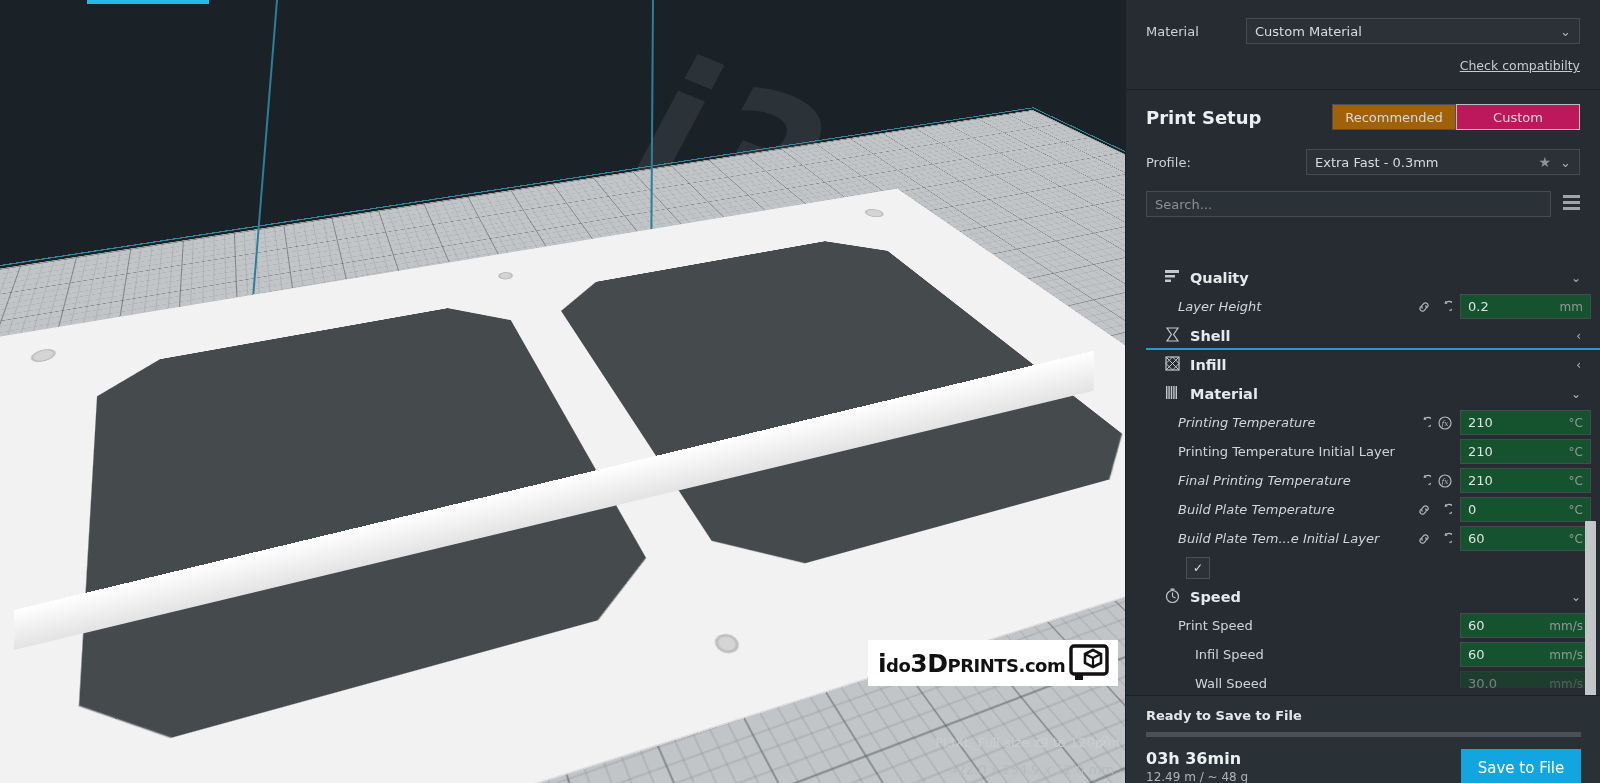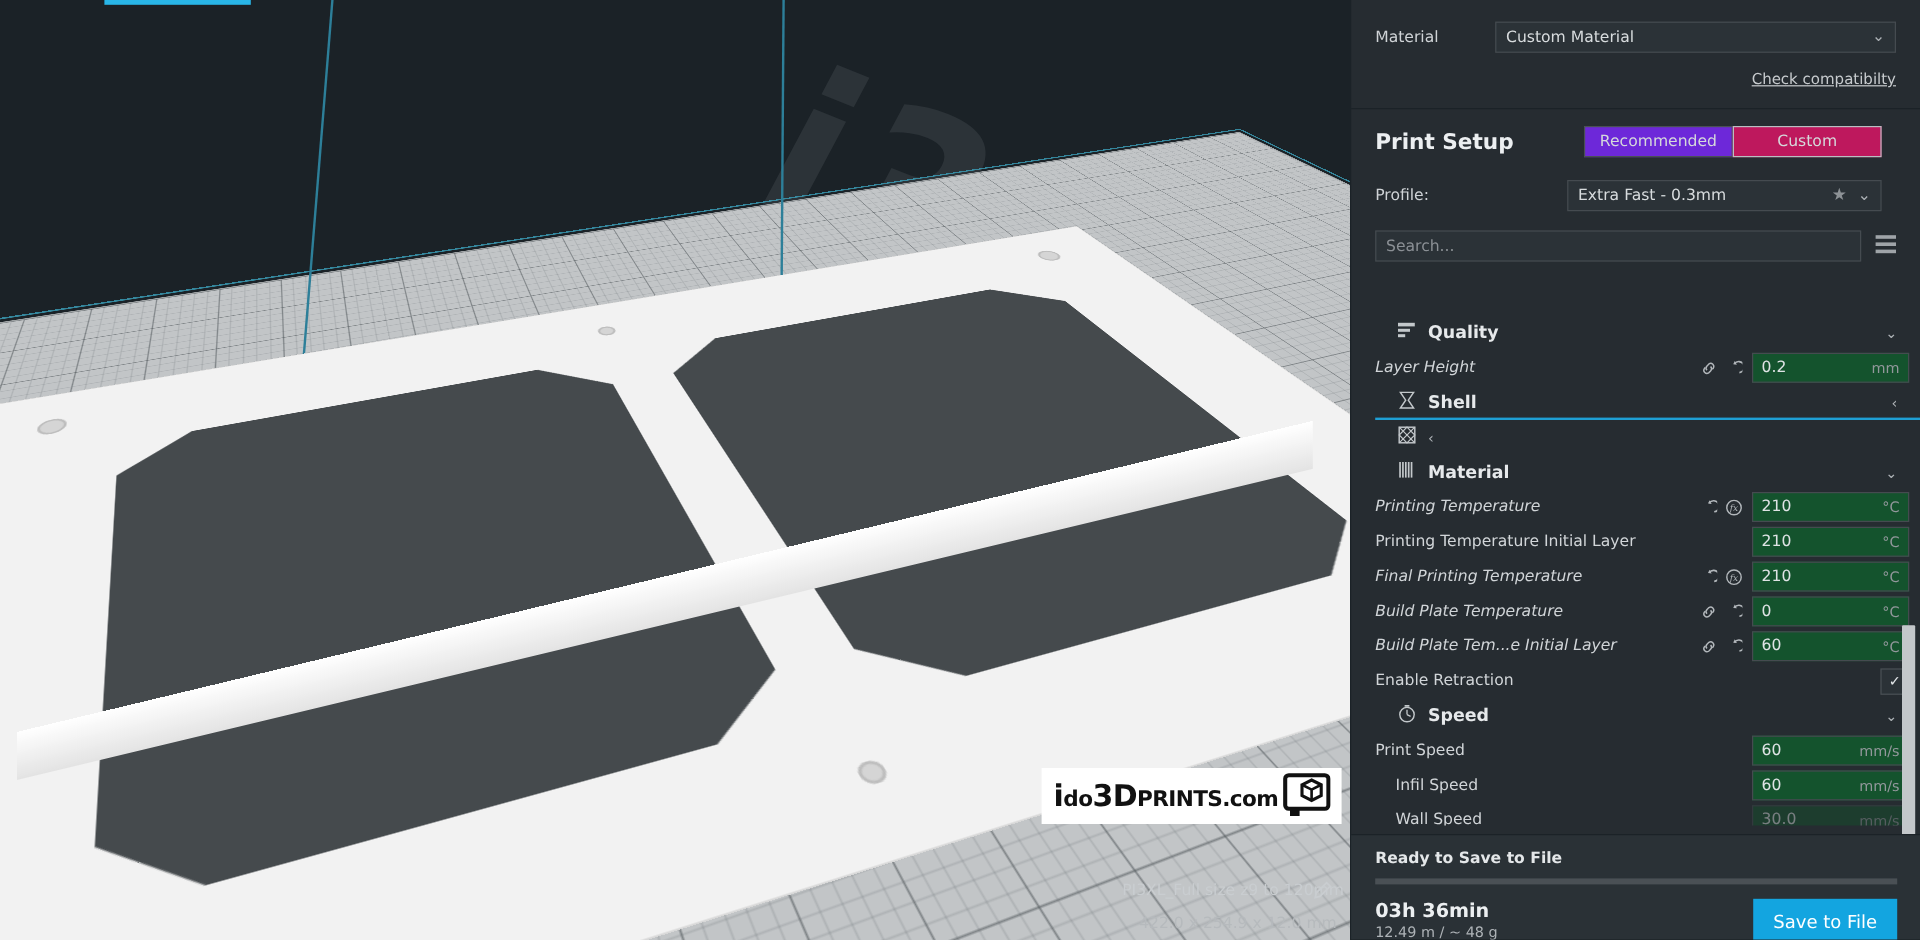--- a/index.html
+++ b/index.html
@@ -156,27 +156,27 @@
   }
   .dd .caret { position: absolute; right: 8px; top: 50%;
                transform: translateY(-50%); color: #aeb3b7; }
   #check-compat-row { text-align: right; padding: 8px 20px 16px 20px; }
   #check-compat {
     color: #c7cbce; font-size: 12.5px;
     text-decoration: underline; cursor: pointer;
   }
 
   
-  #print-setup { padding: 14px 32px 0 20px; }
+  #print-setup { padding: 14px 20px 0 20px; }
   #ps-row { display: flex; align-items: center; }
   #ps-title { font-size: 18px; font-weight: bold; color: #eceff1; flex: 1 1 auto; }
   .seg {
     height: 26px; width: 124px;
     display: flex; align-items: center; justify-content: center;
-    border: 1px solid #4a5055; background: #6d28d9;
+    border: 1px solid #4a5055; background: #a16207;
     color: #d5d9db; font-size: 13px; cursor: pointer;
   }
   .seg.active { border-color: #b9bec2; background: #be185d; }
 
   #profile-row { display: flex; align-items: center; margin-top: 19px; }
   #profile-lbl { width: 160px; color: #cfd3d6; }
   #profile-dd {
     flex: 1 1 auto; height: 26px;
     background: #2b3237; border: 1px solid #454b50;
     display: flex; align-items: center; padding: 0 8px;
@@ -215,21 +215,21 @@
   .cat .cat-ico { width: 26px; flex: 0 0 auto; color: #c3c8cb; }
   .cat .cat-name { font-size: 14.5px; font-weight: bold; color: #e6e9eb; flex: 1 1 auto; }
   .cat .cat-arrow { color: #b0b5b9; font-size: 12px; }
   .cat.hl::after {
     content: ""; position: absolute; left: 20px; right: 0; bottom: 0;
     height: 2px; background: #1e9fd4;
   }
 
   .setting {
     display: flex; align-items: center;
-    height: 29px; padding: 0 10px 0 20px;
+    height: 29px; padding: 0 10px 0 52px;
   }
   .setting .s-name { flex: 1 1 auto; color: #d1d5d8; font-size: 13px; }
   .setting.indent .s-name { padding-left: 17px; }
   .setting .s-name.ital { font-style: italic; }
   .setting .s-icons { display: flex; align-items: center; gap: 7px;
                       margin-right: 8px; color: #b2b7bb; }
   .s-field {
     width: 131px; height: 25px; flex: 0 0 auto;
     background: #14532d; border: 1px solid #454b50;
     display: flex; align-items: center; padding: 0 7px;
@@ -402,20 +402,21 @@
                 <path d="M3 2 h11 l-4.4 6.5 l4.4 6.5 h-11 l4.4 -6.5 z" fill="none" stroke="#c3c8cb" stroke-width="1.2"></path>
               </svg></span>
             <span class="cat-name">Shell</span>
             <span class="cat-arrow">‹</span>
           </div>
           <div class="cat">
             <span class="cat-ico"><svg width="17" height="17" viewBox="0 0 17 17">
                 <rect x="2" y="2" width="13" height="13" fill="none" stroke="#c3c8cb" stroke-width="1.2"></rect>
                 <path d="M2 2 L15 15 M15 2 L2 15 M8.5 2 L15 8.5 L8.5 15 L2 8.5 z" fill="none" stroke="#c3c8cb" stroke-width="1"></path>
               </svg></span>
+            <span class="cat-name">Infill</span>
             <span class="cat-arrow">‹</span>
           </div>
           <div class="cat">
             <span class="cat-ico"><svg width="17" height="17" viewBox="0 0 17 17">
                 <g fill="#c3c8cb">
                   <rect x="2" y="2" width="1.4" height="13"></rect>
                   <rect x="4.4" y="2" width="1.4" height="13"></rect>
                   <rect x="6.8" y="2" width="1.4" height="13"></rect>
                   <rect x="9.2" y="2" width="1.4" height="13"></rect>
                   <rect x="11.6" y="2" width="1.4" height="13"></rect>
@@ -494,21 +495,20 @@
                 <path d="M11.5 10.5 a4.6 4.6 0 1 0 -4.2 -7.3" fill="none" stroke="#b2b7bb" stroke-width="1.3"></path>
                 <path d="M7.6 0.8 L6.4 3.6 L9.4 3.9 z" fill="#b2b7bb"></path>
               </svg>
             </span>
             <span class="s-field">
               <span class="val">60</span>
               <span class="unit">°C</span>
             </span>
           </div>
           <div class="setting">
-            <span class="s-name">Enable Retraction</span>
             <span class="s-icons"></span>
             <span class="s-check">✓</span>
           </div>
           <div class="cat">
             <span class="cat-ico"><svg width="17" height="17" viewBox="0 0 17 17">
                 <circle cx="8.5" cy="9.5" r="6" fill="none" stroke="#c3c8cb" stroke-width="1.2"></circle>
                 <path d="M8.5 9.5 L8.5 5.5 M8.5 9.5 L11.5 11" stroke="#c3c8cb" stroke-width="1.1" fill="none"></path>
                 <path d="M6.5 2.2 h4" stroke="#c3c8cb" stroke-width="1.4"></path>
               </svg></span>
             <span class="cat-name">Speed</span>

